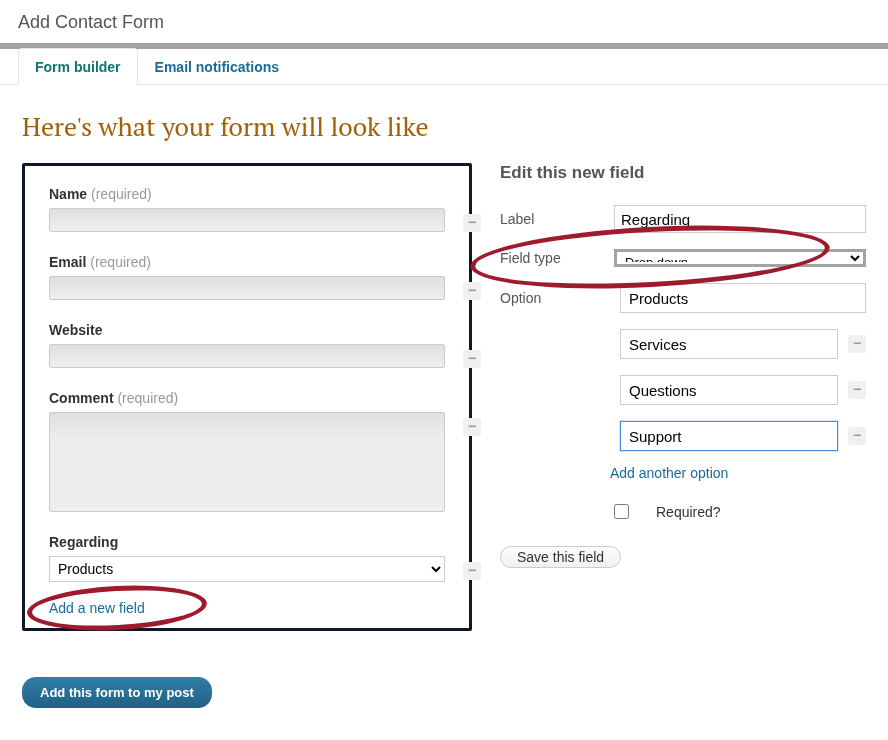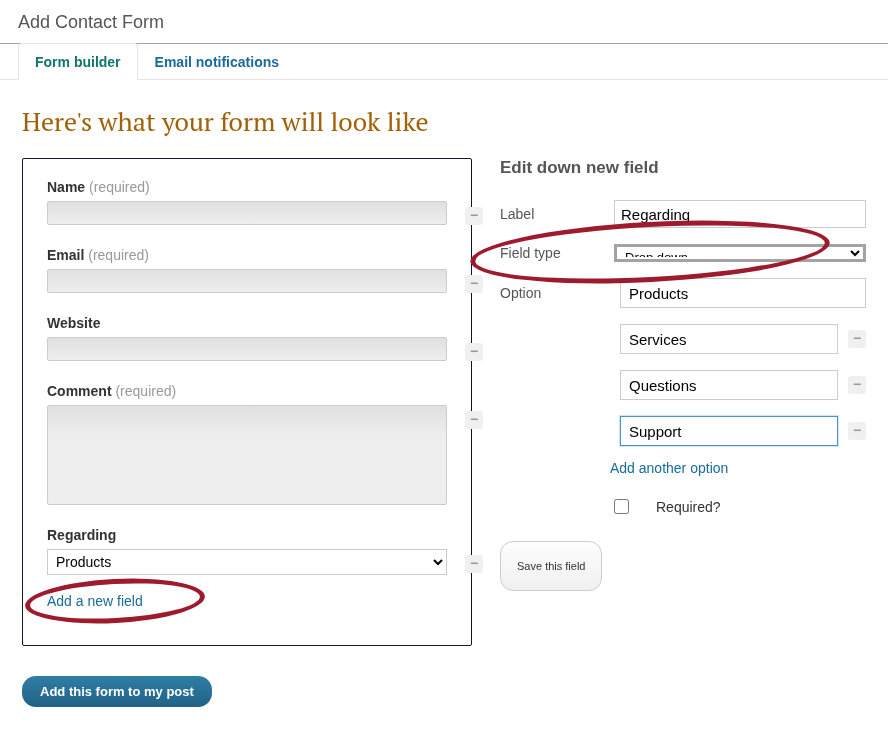--- a/index.html
+++ b/index.html
@@ -7,21 +7,21 @@
     margin: 0;
     font-family: "Helvetica Neue", Arial, sans-serif;
     font-size: 14px;
     color: #333;
     background: #fff;
   }
   .page-title {
     font-size: 18px;
     color: #555;
     padding: 12px 18px 10px;
-    border-bottom: 1px solid #a3a3a3;
+    border-bottom: 6px solid #a3a3a3;
   }
   .tabs {
     display: flex;
     padding: 0 18px;
     border-bottom: 1px solid #e5e5e5;
     margin-top: -1px;
   }
   .tab {
     padding: 10px 16px;
     font-size: 14px;
@@ -51,23 +51,23 @@
     color: #a16207;
     margin: 6px 0 20px;
   }
   .layout {
     display: flex;
     gap: 28px;
     align-items: flex-start;
   }
   .left-col {
     width: 450px;
-    border: 1px solid #0f172a;
+    border: 3px solid #0f172a;
     border-radius: 2px;
-    padding: 20px 24px 36px;
+    padding: 20px 24px 12px;
     position: relative;
   }
   .right-col {
     flex: 1;
     padding-top: 0;
   }
   .form-group {
     margin-bottom: 22px;
     position: relative;
   }
@@ -118,21 +118,21 @@
     line-height: 16px;
     cursor: pointer;
     font-size: 14px;
   }
   .add-field-link {
     color: #1a6b99;
     font-size: 14px;
     cursor: pointer;
   }
   .primary-btn {
-    margin-top: 30px;
+    margin-top: 46px;
     background: linear-gradient(#2f7ea6, #226185);
     color: #fff;
     border: none;
     border-radius: 14px;
     padding: 8px 18px;
     font-size: 13px;
     font-weight: 600;
     cursor: pointer;
   }
   .edit-title {
@@ -215,22 +215,22 @@
   }
   .checkbox-row input[type=checkbox] {
     width: 15px;
     height: 15px;
   }
   .save-btn {
     margin-top: 24px;
     background: linear-gradient(#fdfdfd, #f0f0f0);
     border: 1px solid #ccc;
     border-radius: 13px;
-    padding: 18px 16px;
-    font-size: 11px;
+    padding: 2px 16px;
+    font-size: 14px;
     color: #333;
     cursor: pointer;
   }
   .circle-annot {
     position: absolute;
     border: 5px solid #9e1b2e;
     border-radius: 50%;
     pointer-events: none;
     transform: rotate(-3deg);
   }
@@ -299,21 +299,21 @@
       </div>
 
       <div style="position:relative">
         <span class="add-field-link">Add a new field</span>
         <div class="circle-annot" style="left:-22px; top:-14px; width:180px; height:44px;"></div>
       </div>
 
     </div>
 
     <div class="right-col">
-      <div class="edit-title">Edit down new field</div>
+      <div class="edit-title">Edit this new field</div>
 
       <div class="edit-row">
         <div class="edit-label">Label</div>
         <input class="edit-input" value="Regarding" style="">
       </div>
 
       <div class="edit-row" style="position:relative">
         <div class="edit-label">Field type</div>
         <select class="edit-select">
           <option>Drop down</option>

